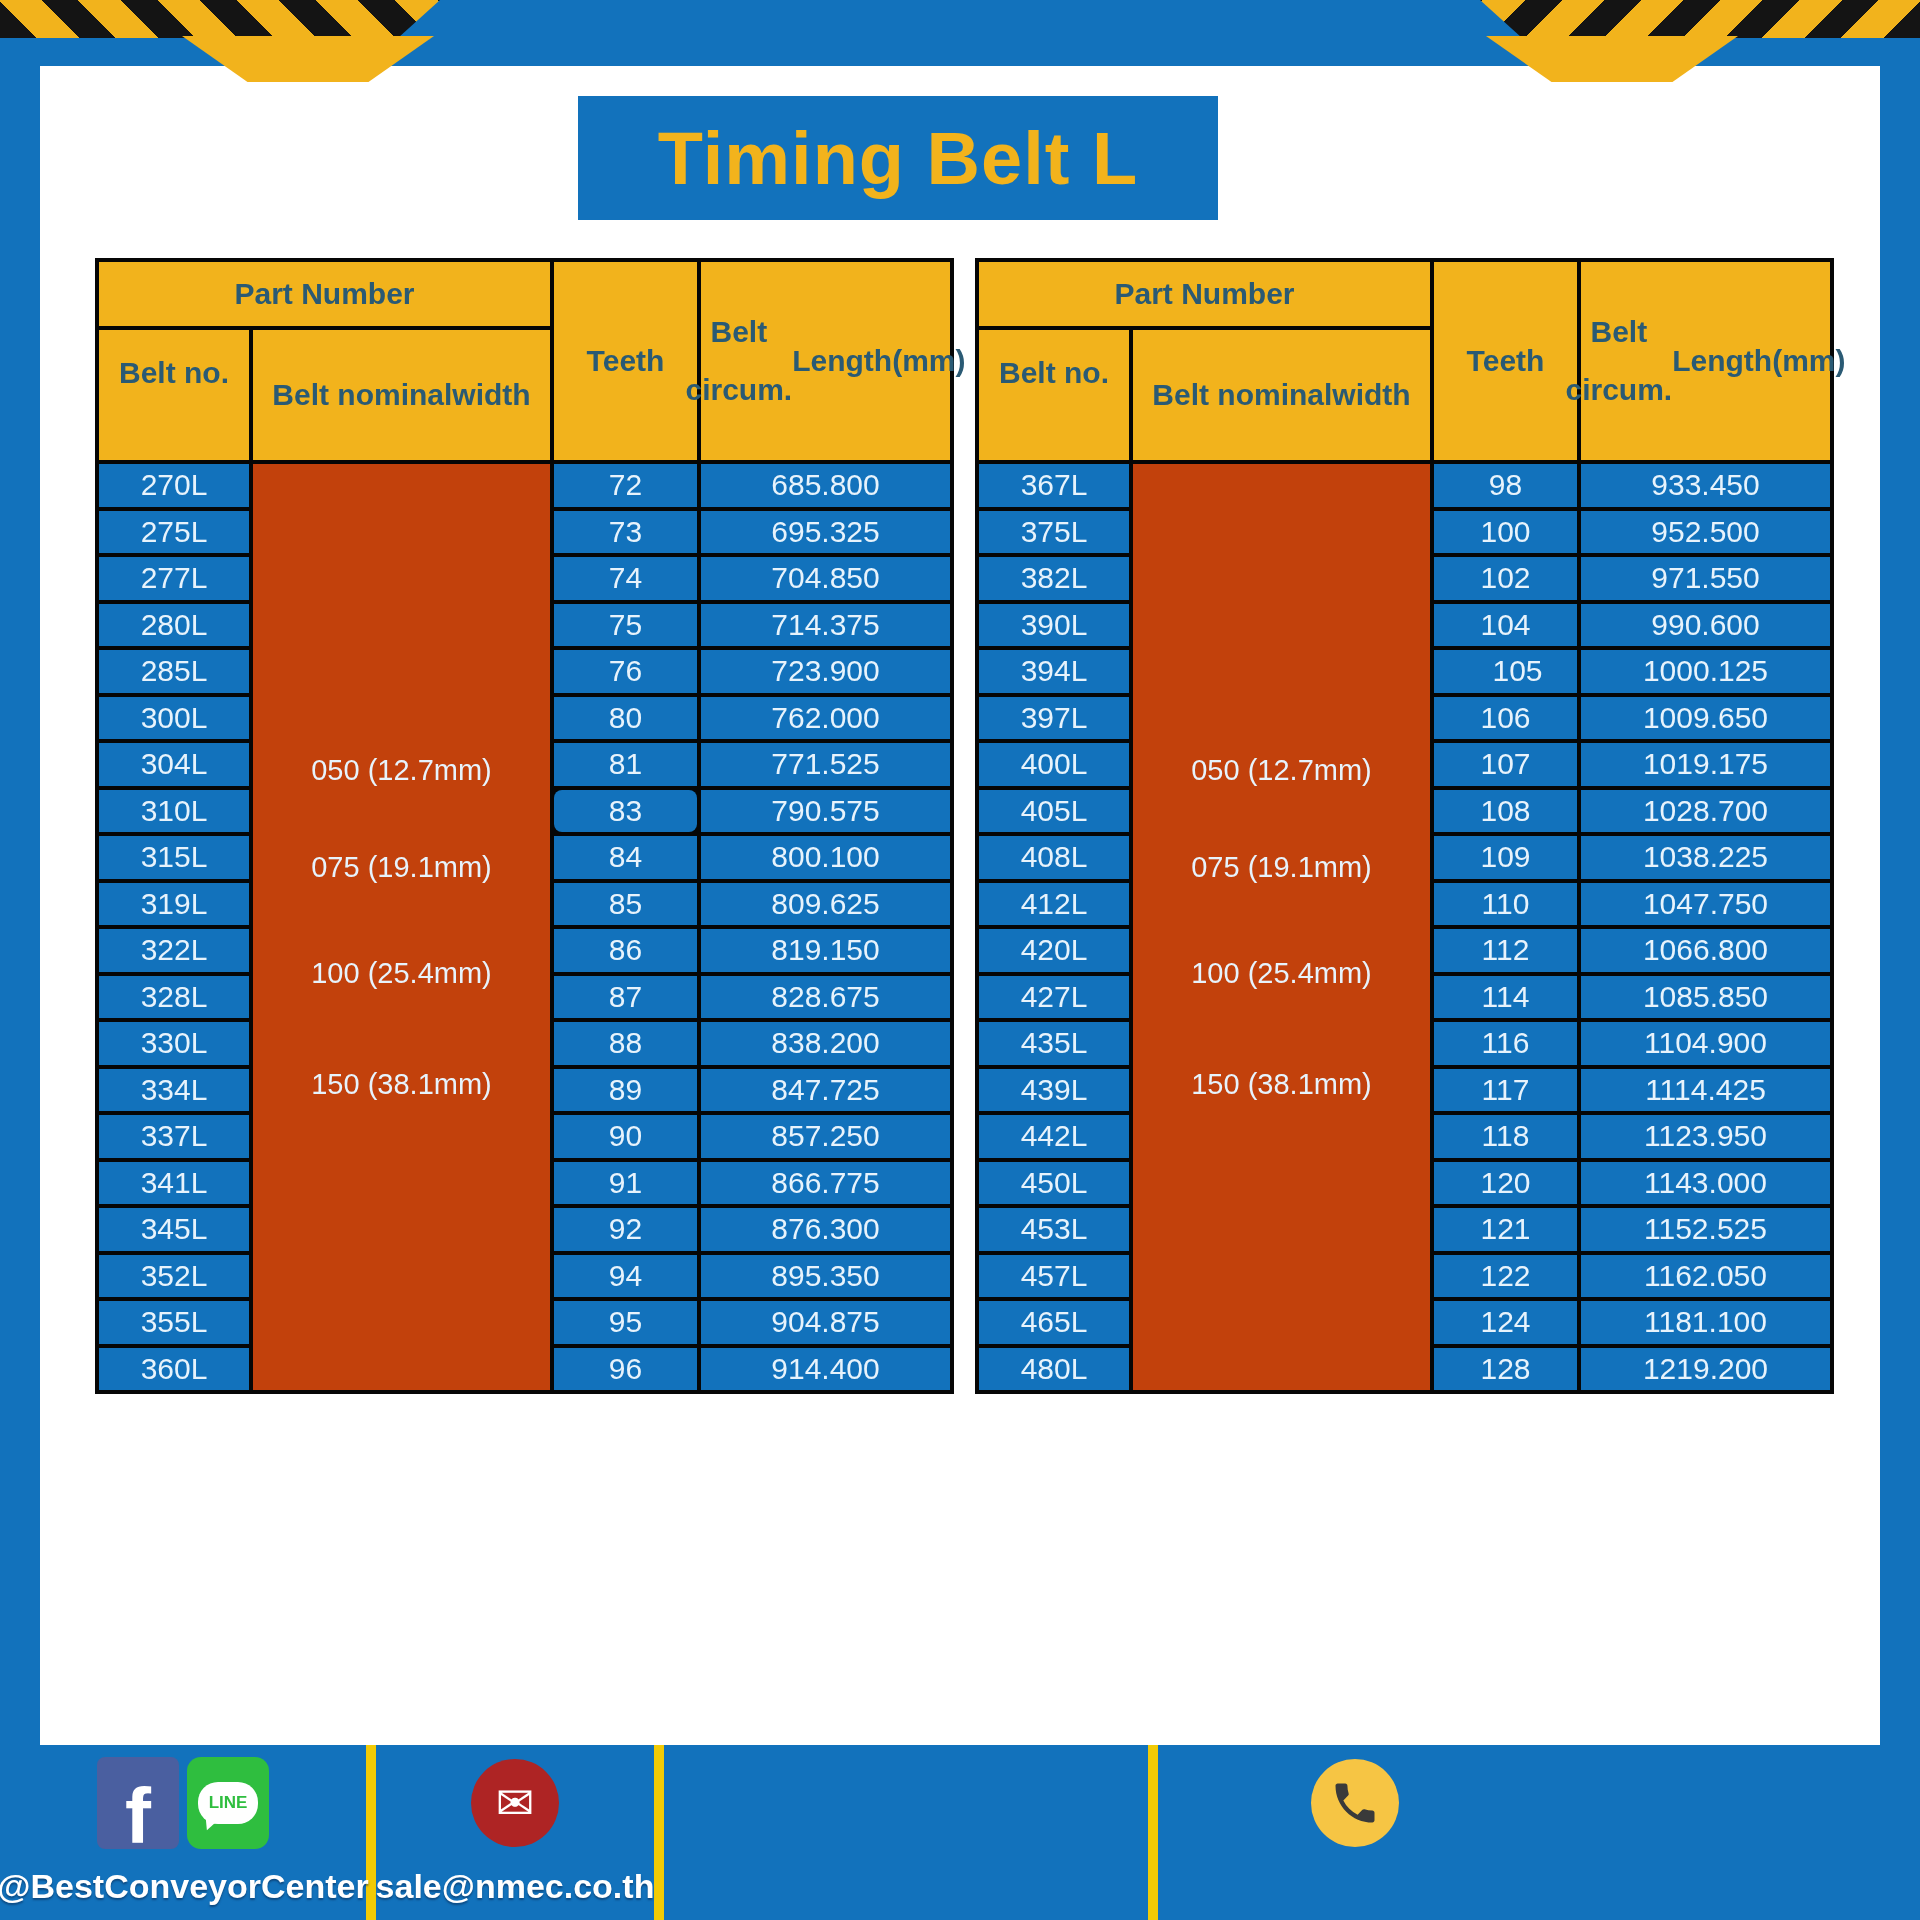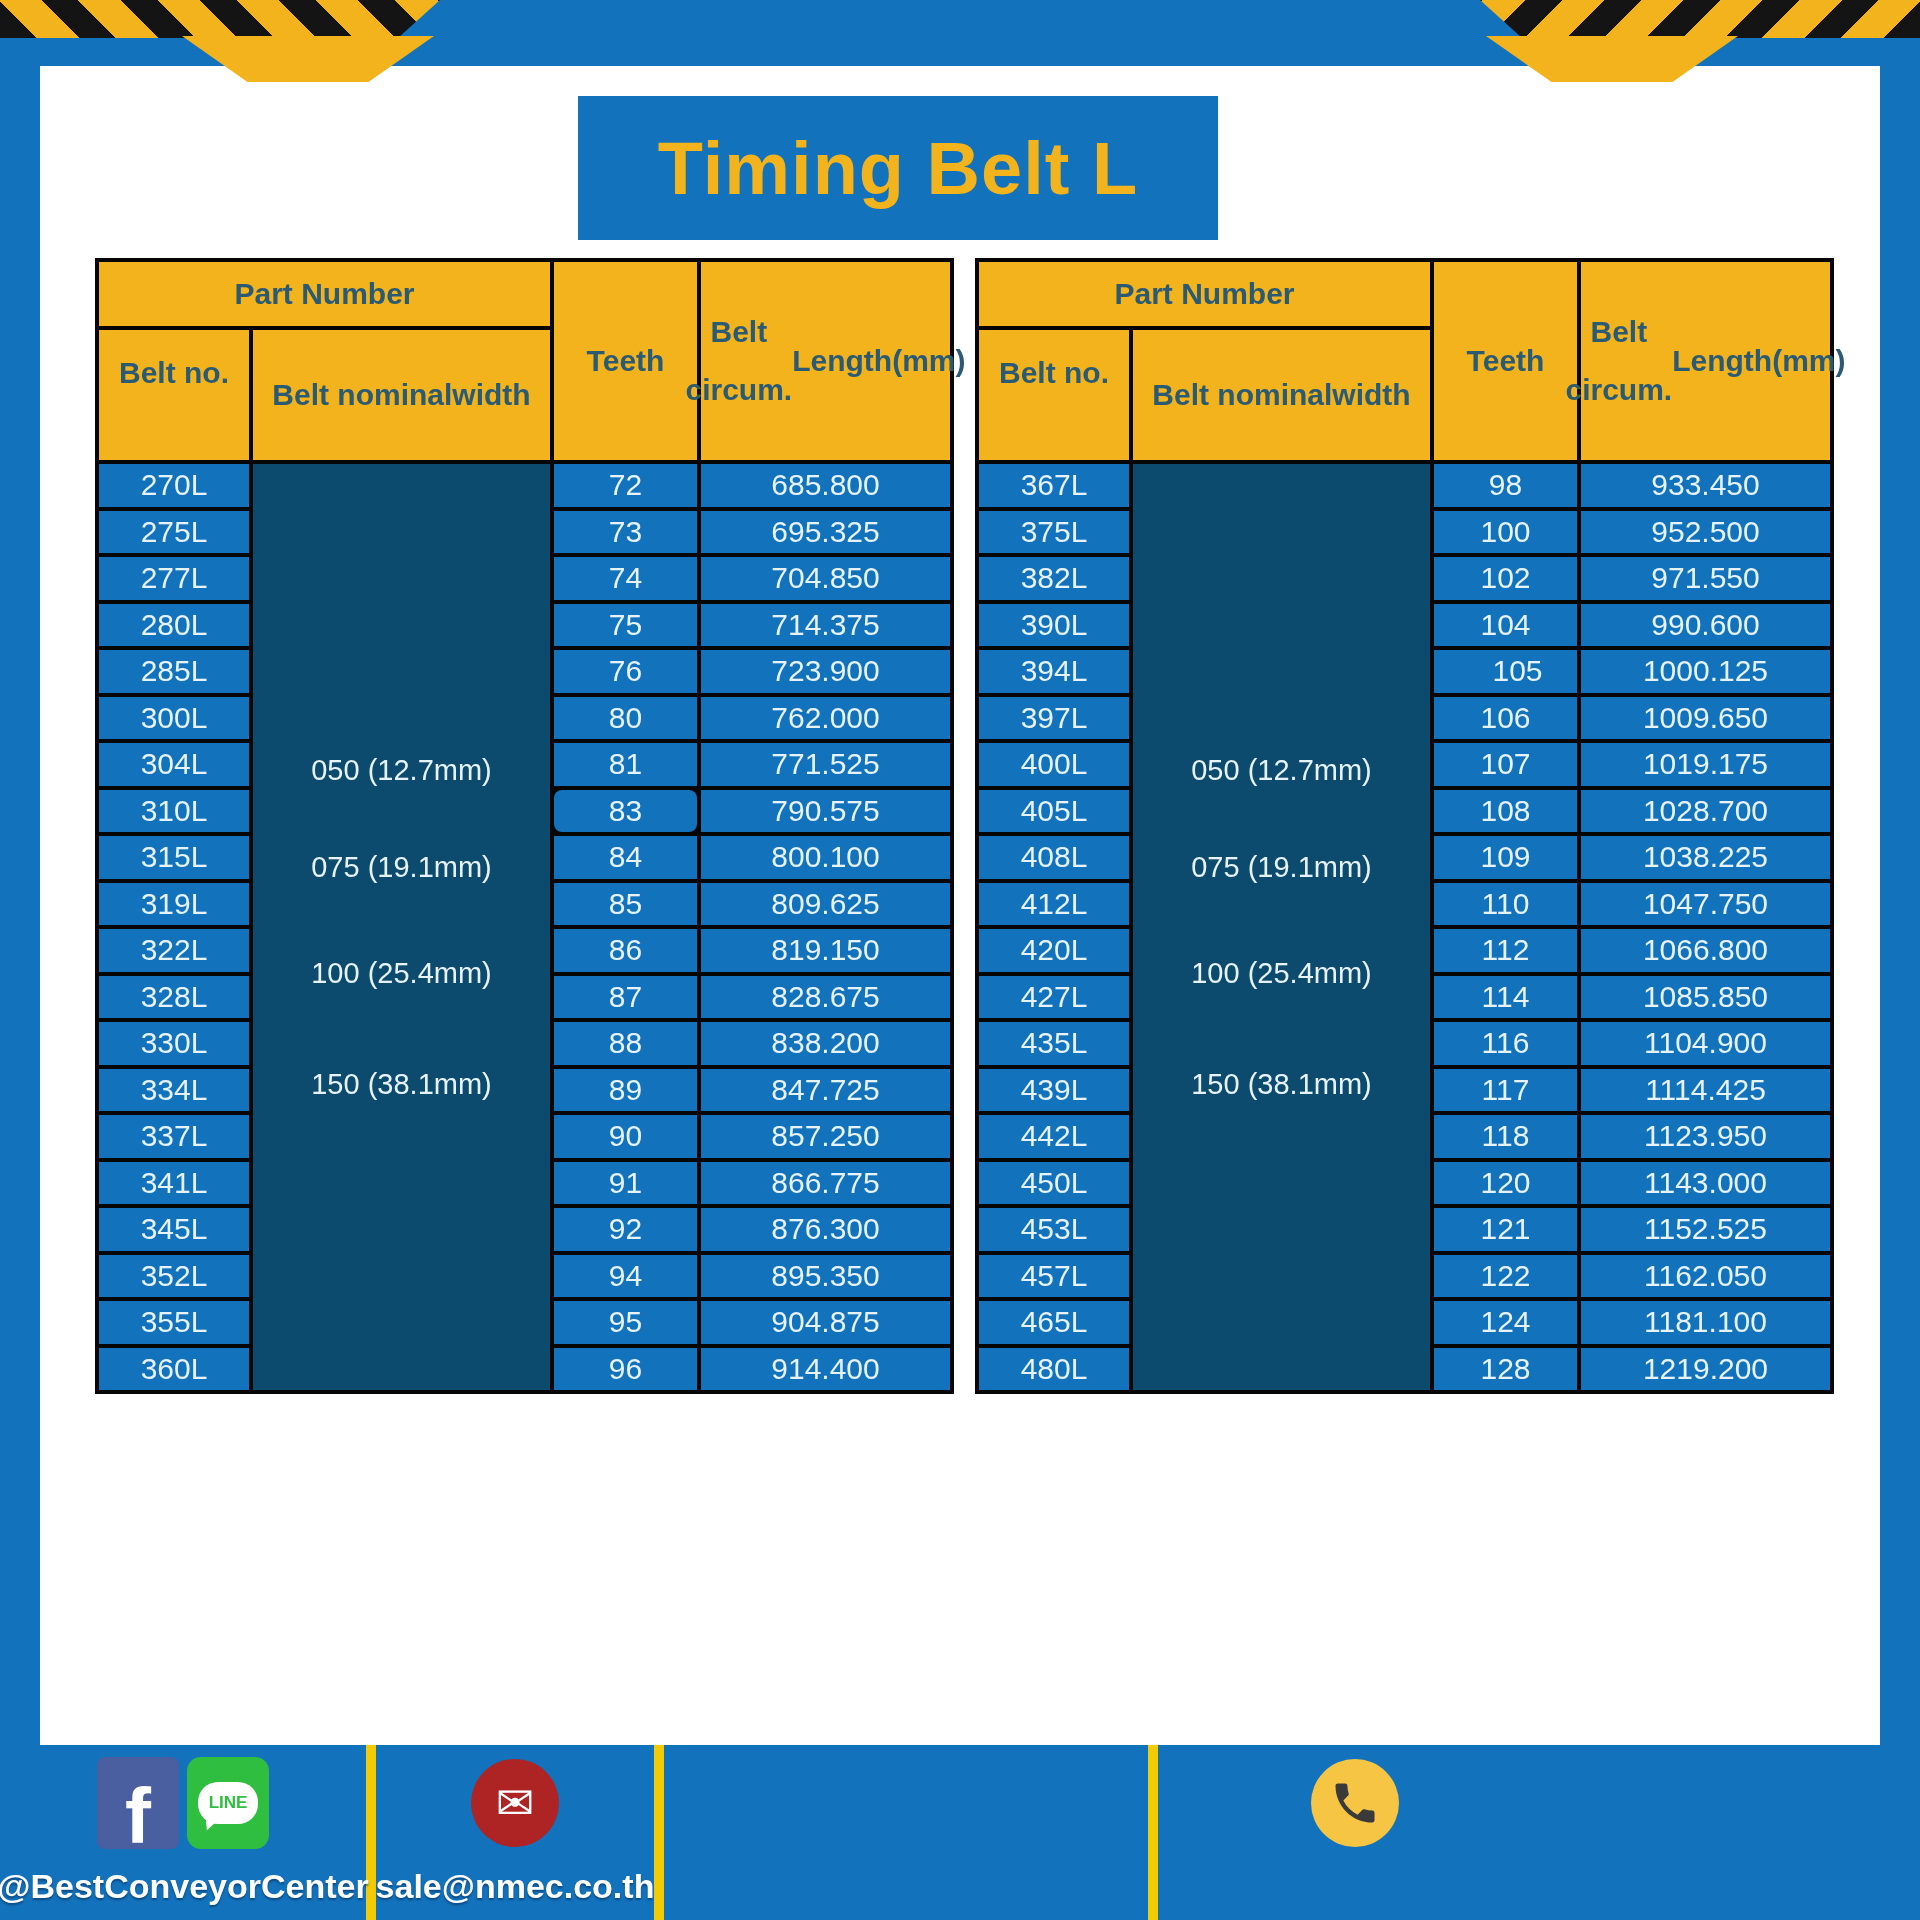--- a/index.html
+++ b/index.html
@@ -18,39 +18,39 @@
   .wedge.right{right:182px;clip-path:polygon(0 0,100% 0,74% 100%,26% 100%);}
 
   
   .watermark{position:absolute;opacity:0.14;pointer-events:none;}
   .wm1{left:230px;top:620px;width:420px;height:560px;background:#6d93a8;
     clip-path:polygon(0 38%,55% 0,100% 22%,78% 38%,52% 22%,18% 48%,62% 66%,40% 100%,12% 82%,30% 62%,0 52%);}
   .wm2{left:1430px;top:1000px;width:300px;height:330px;background:#8fb3c6;
     clip-path:polygon(0 0,100% 10%,80% 55%,100% 100%,20% 90%,40% 50%);}
 
   
-  .title-box{position:absolute;left:578px;top:96px;width:640px;height:144px;background:#1272BC;
+  .title-box{position:absolute;left:578px;top:96px;width:640px;height:124px;background:#1272BC;
     display:flex;align-items:center;justify-content:center;}
   .title-box span{color:#F2B31C;font-size:74px;font-weight:bold;letter-spacing:1px;}
 
   
   .spec-table{position:absolute;top:258px;display:grid;border:4px solid #060606;background:#060606;gap:4px;
     grid-template-columns:150px 297px 143px 249px;
     grid-template-rows:64px 130px repeat(20,42.5px);}
   .spec-table.left{left:95px;}
   .spec-table.right{left:975px;}
   .cell{display:flex;align-items:center;justify-content:center;text-align:center;}
   .hd{background:#F2B31C;color:#2A5A74;font-weight:bold;font-size:30px;}
   .bd{background:#1272BC;color:#E7F3FC;font-size:30px;}
   .h-part{grid-column:1/3;grid-row:1;}
   .h-beltno{grid-column:1;grid-row:2;align-items:flex-start;padding-top:26px;}
   .h-width{grid-column:2;grid-row:2;line-height:1.95;}
   .h-teeth{grid-column:3;grid-row:1/3;}
   .h-circum{grid-column:4;grid-row:1/3;line-height:1.95;}
-  .w-merged{grid-column:2;grid-row:3/23;position:relative;background:#0c4a6e;padding-left:40px;}
+  .w-merged{grid-column:2;grid-row:3/23;position:relative;background:#c2410c;padding-left:40px;}
   .w-label{position:absolute;left:0;right:0;transform:translateY(-50%);text-align:center;
     color:#E7F3FC;font-size:29px;}
   .w-0{top:33%;} .w-1{top:43.5%;} .w-2{top:55%;} .w-3{top:67%;}
 
   
   .footer{position:absolute;left:0;right:0;bottom:0;height:175px;background:#1272BC;}
   .f-divider{position:absolute;top:0;bottom:0;width:10px;background:#F2CB05;}
   .fd1{left:366px;} .fd2{left:654px;} .fd3{left:1148px;}
   .f-sec{position:absolute;top:0;height:100%;display:flex;flex-direction:column;align-items:center;
     justify-content:flex-start;padding-top:10px;}

